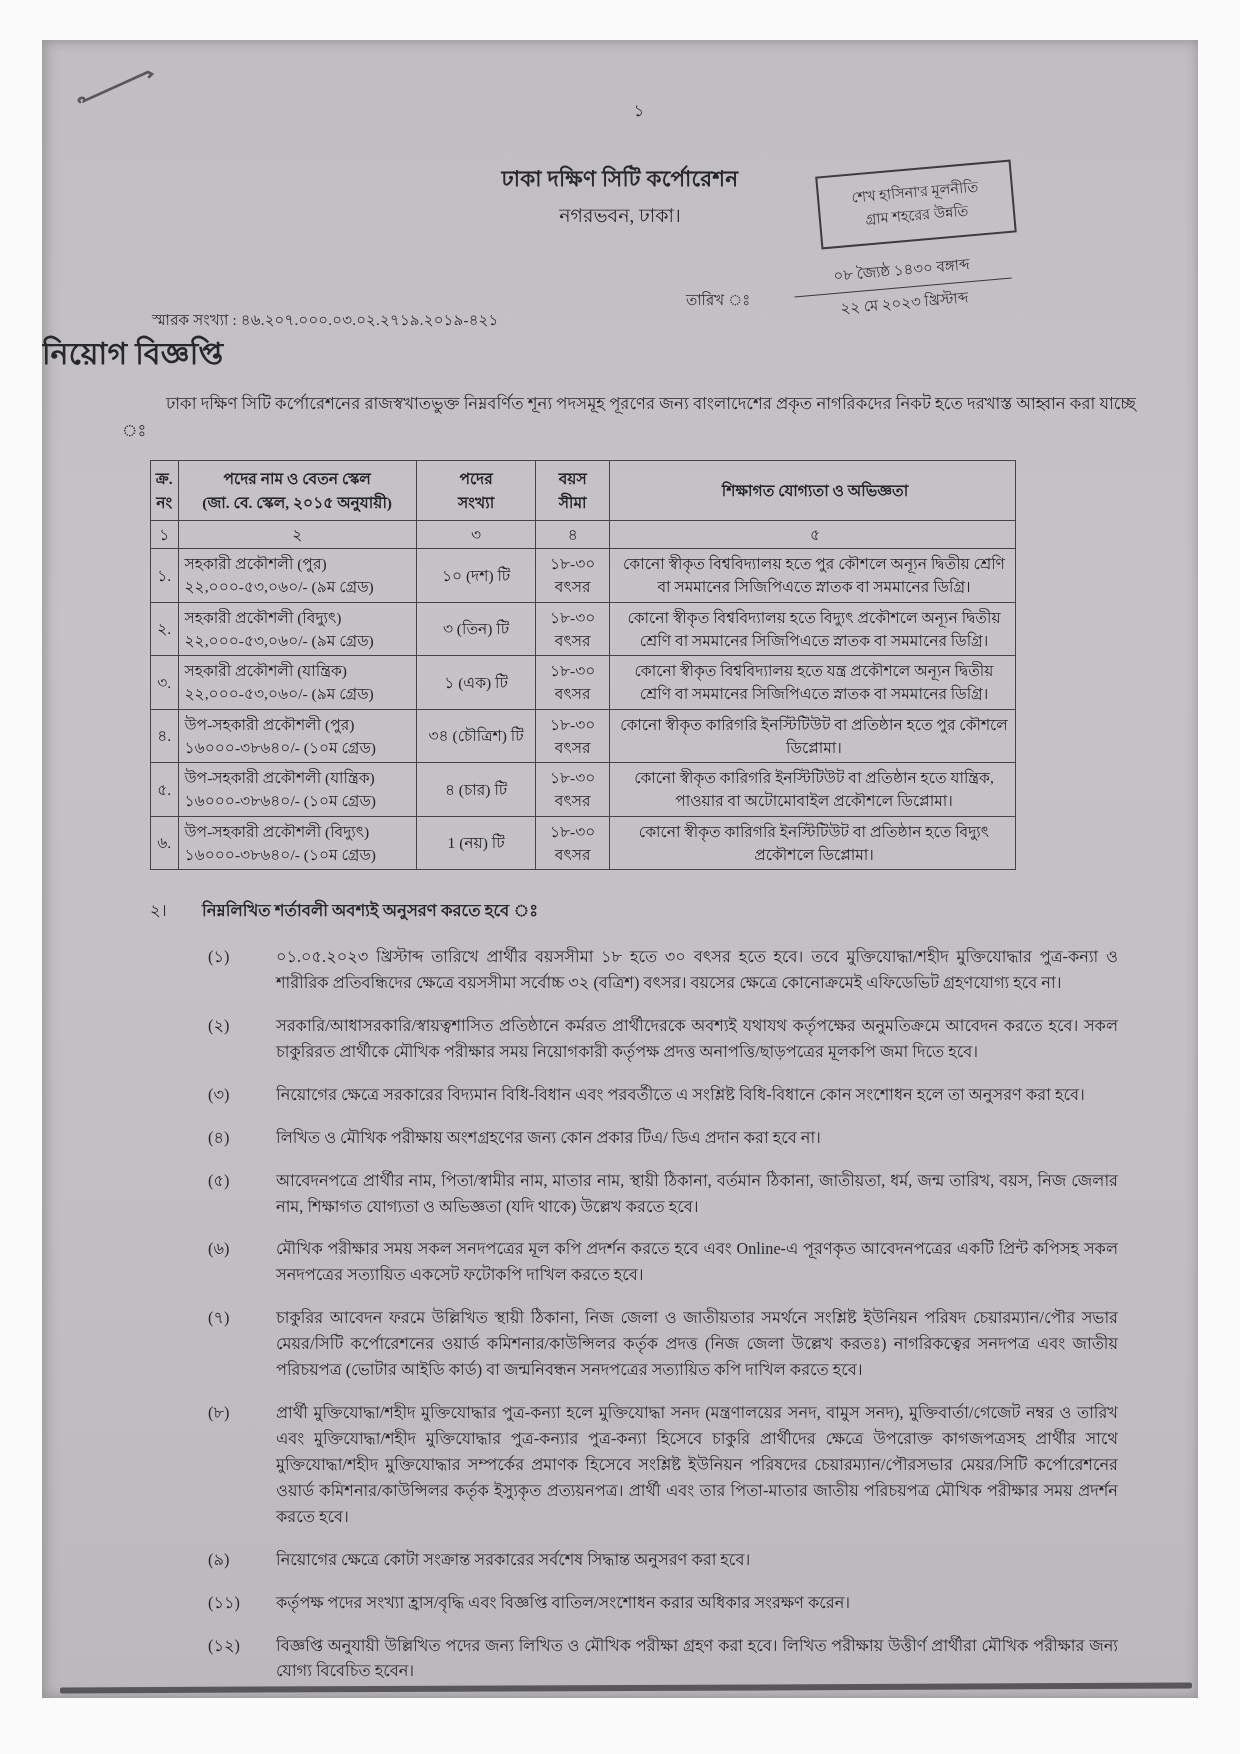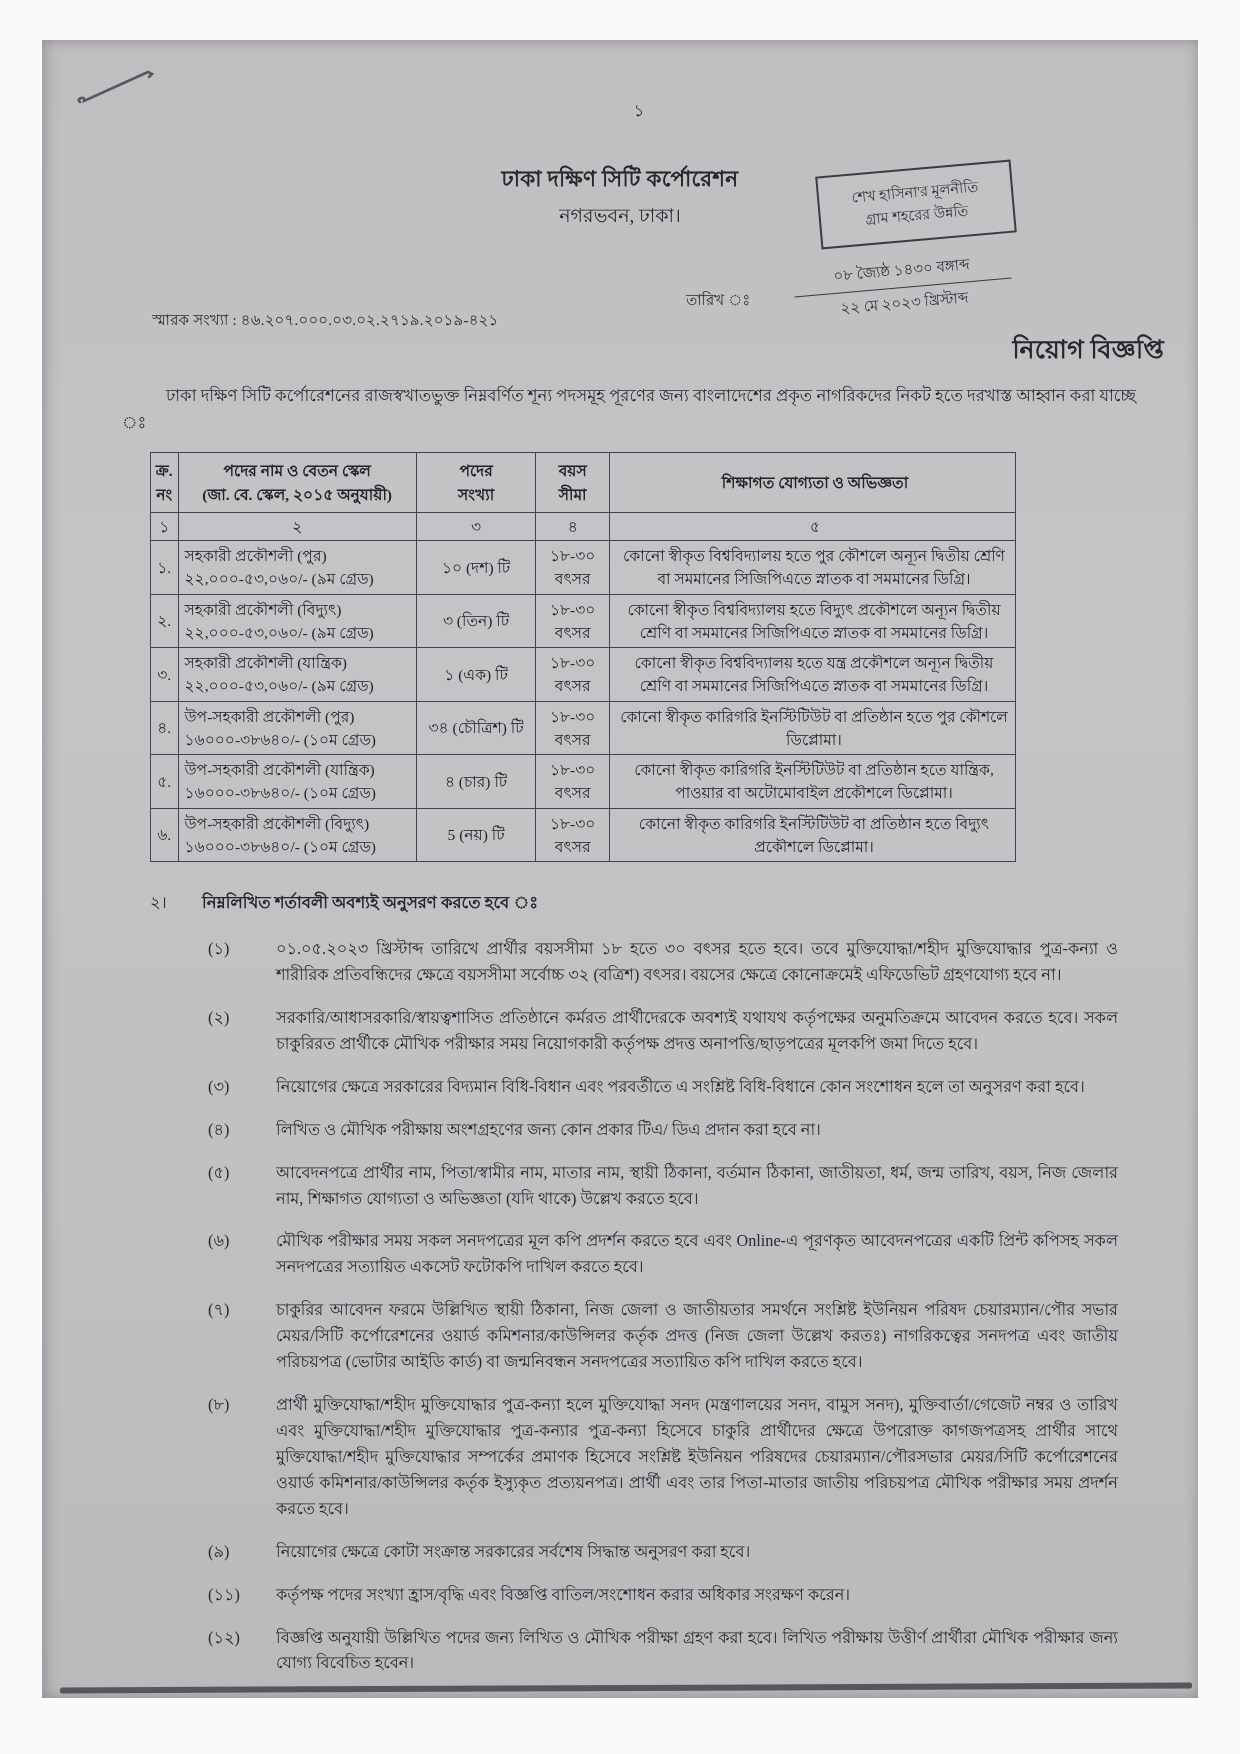--- a/index.html
+++ b/index.html
@@ -40,21 +40,21 @@
   .memo-row { position:relative; height:78px; margin-top:20px; font-size:15px; }
   .memo-number { position:absolute; left:110px; top:36px; letter-spacing:.2px;margin-top:20px; }
   .date-label { position:absolute; left:644px; top:36px; }
   .date-stack {
     position:absolute; left:752px; top:6px; width:218px;
     transform:rotate(-5deg); font-size:15px; text-align:center; color:#2e2d32;
   }
   .date-line1 { padding:0 4px 4px; border-bottom:1.6px solid #3a383d; }
   .date-line2 { padding-top:3px; }
 
-  .doc-title { text-align:right; padding-right:34px; font-size:25px; font-weight:700; letter-spacing:.3px; }
+  .doc-title { text-align:left; padding-right:34px; font-size:30px; font-weight:700; letter-spacing:.3px; }
 
   .intro {
     margin:10px 62px 0 80px; text-indent:44px;
     text-align:justify; font-size:16.5px; line-height:1.62;
   }
 
   table.posts {
     margin:16px 0 0 108px; width:866px;
     border-collapse:collapse; font-size:15.5px; color:#242328;
   }
@@ -209,21 +209,21 @@
         </td>
         <td class="c-qual">কোনো স্বীকৃত কারিগরি ইনস্টিটিউট বা প্রতিষ্ঠান হতে যান্ত্রিক, পাওয়ার বা অটোমোবাইল  প্রকৌশলে ডিপ্লোমা।</td>
       </tr>
 
       <tr>
         <td class="c-serial">৬.</td>
         <td class="c-post two-line">
           <span>উপ-সহকারী প্রকৌশলী (বিদ্যুৎ)</span>
           <span>১৬০০০-৩৮৬৪০/- (১০ম গ্রেড)</span>
         </td>
-        <td class="c-count">5 (নয়) টি</td>
+        <td class="c-count">1 (নয়) টি</td>
         <td class="c-age two-line">
           <span>১৮-৩০</span>
           <span>বৎসর</span>
         </td>
         <td class="c-qual">কোনো স্বীকৃত কারিগরি ইনস্টিটিউট বা প্রতিষ্ঠান হতে বিদ্যুৎ প্রকৌশলে ডিপ্লোমা।</td>
       </tr>
     </tbody>
   </table>
 
   <div class="section-2">

